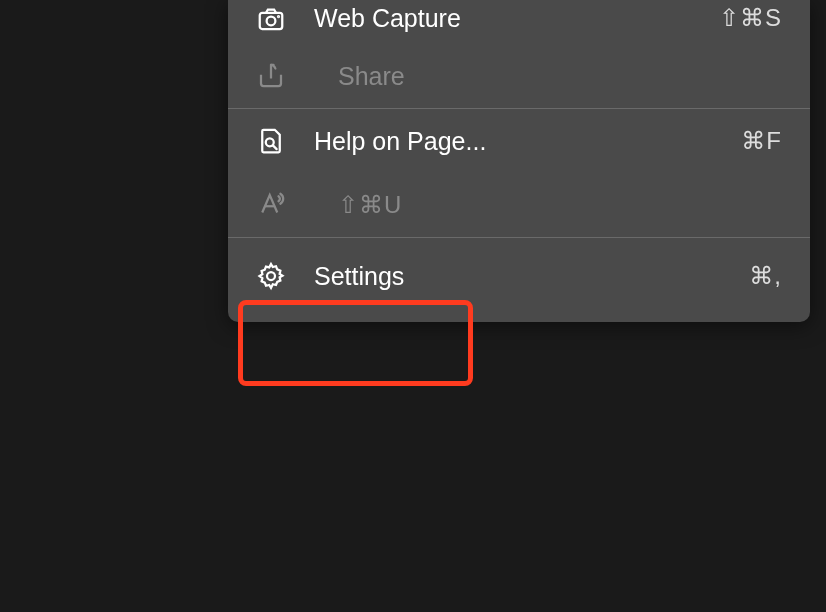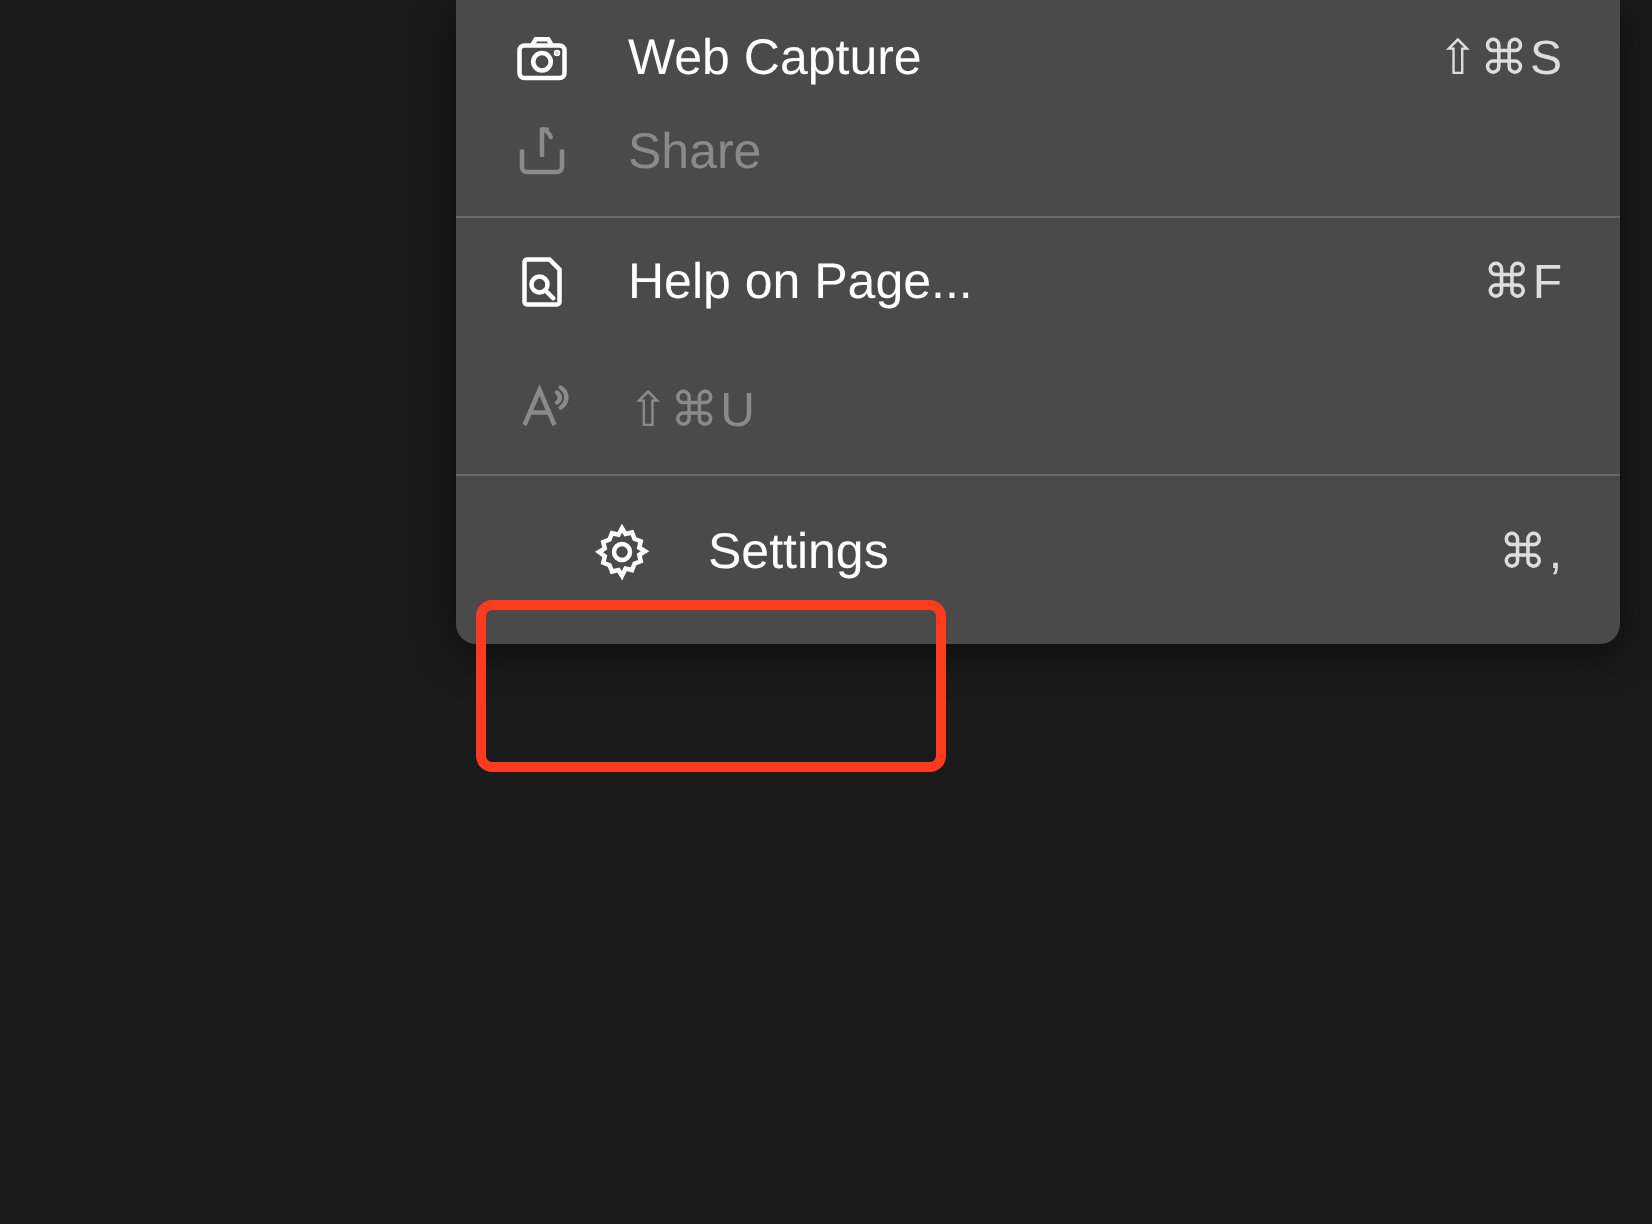--- a/index.html
+++ b/index.html
@@ -31,20 +31,21 @@
       height: 64px;
       padding: 0 28px;
       color: #fff;
       font-size: 25px;
       cursor: pointer;
       position: relative;
     }
     .menu-item.disabled {
       color: #8a8a8a;
       cursor: default;
+      gap: 24px;
     }
     .menu-item .icon-slot {
       width: 58px;
       display: flex;
       align-items: center;
       justify-content: flex-start;
       flex-shrink: 0;
     }
     .menu-item .icon-slot svg {
       width: 30px;
@@ -77,21 +78,21 @@
       border-radius: 8px;
       pointer-events: none;
       z-index: 10;
     }
   </style>
 </head>
 <body>
 
 <div class="menu">
 
-  <div class="menu-item" style="height:44px; align-items:flex-end; padding-top:16px;">
+  <div class="menu-item" style="height:44px; align-items:flex-start; padding-top:4px;">
     <span class="icon-slot">
       <svg viewBox="0 0 24 24" fill="none" stroke="currentColor" stroke-width="1.8">
         <rect x="3" y="7" width="18" height="13" rx="2"></rect>
         <circle cx="12" cy="13.5" r="3.5"></circle>
         <path d="M8 7l1.5-2.5h5L16 7"></path>
         <circle cx="18" cy="10" r="0.4" fill="currentColor"></circle>
       </svg>
     </span>
     <span class="label">Web Capture</span>
     <span class="shortcut">⇧⌘S</span>
@@ -132,21 +133,21 @@
         <path d="M18 5c1.5 1 1.5 3 0 4" stroke-linecap="round"></path>
         <path d="M19.5 3c3 2 3 6 0 8" stroke-linecap="round"></path>
       </svg>
     </span>
     <span class="shortcut">⇧⌘U</span>
   </div>
 
 
   <div class="divider"></div>
 
-  <div class="menu-item" style="height:76px;margin-left:40px;">
+  <div class="menu-item" style="height:76px;">
     <span class="icon-slot">
       <svg viewBox="0 0 24 24" fill="none" stroke="currentColor" stroke-width="1.8">
         <circle cx="12" cy="12" r="3.2"></circle>
         <path d="M12 2.5l1.4 2.3 2.6-.6 1 2.5 2.5 1-.6 2.6 2.3 1.4-2.3 1.4.6 2.6-2.5 1-1 2.5-2.6-.6L12 21.5l-1.4-2.3-2.6.6-1-2.5-2.5-1 .6-2.6L2.8 12l2.3-1.4-.6-2.6 2.5-1 1-2.5 2.6.6L12 2.5z"></path>
       </svg>
     </span>
     <span class="label">Settings</span>
     <span class="shortcut">⌘,</span>
   </div>
 

